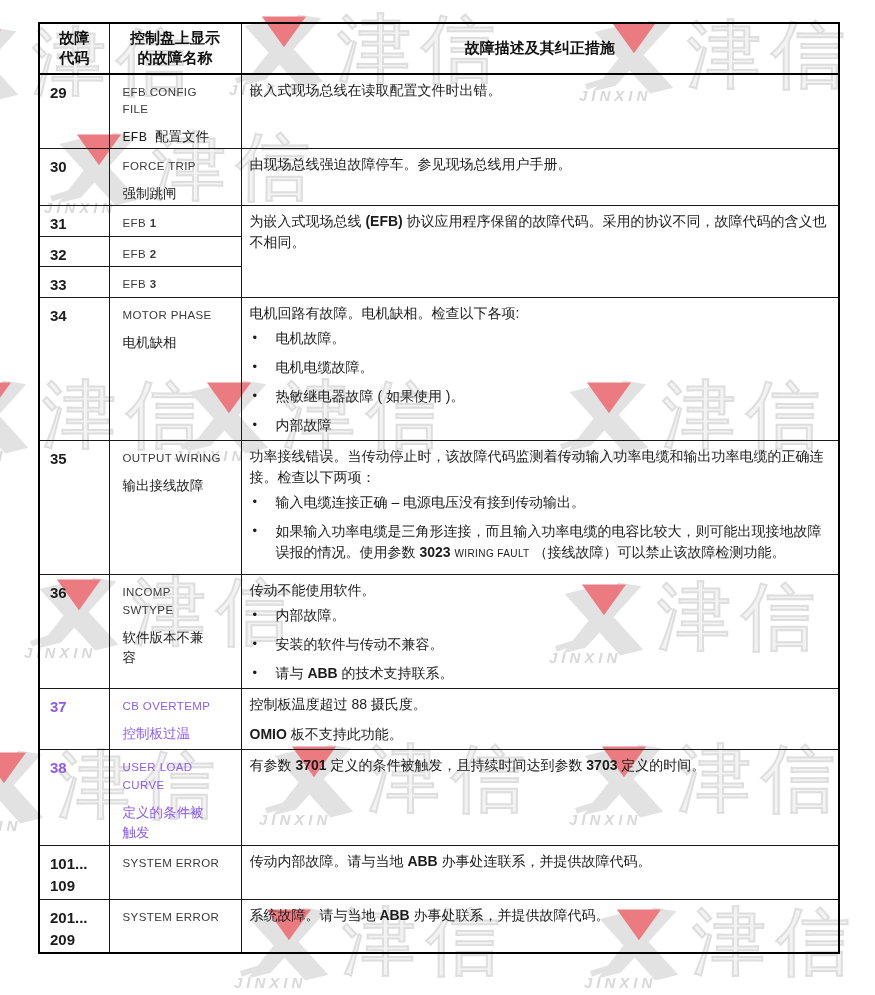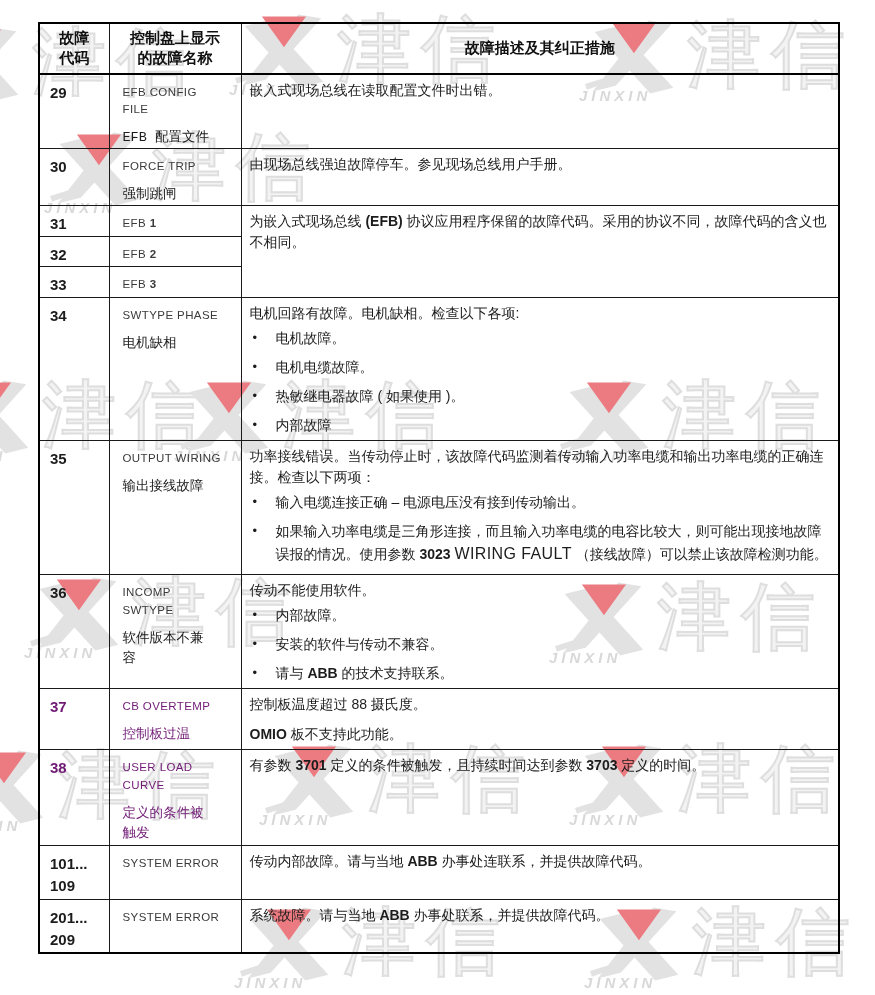--- a/index.html
+++ b/index.html
@@ -19,29 +19,29 @@
   table.fault col.c1{width:70px;} table.fault col.c2{width:132px;} table.fault col.c3{width:598px;}
   table.fault th,table.fault td{border:1px solid #1a1a1a;vertical-align:top;background:transparent;
               overflow:hidden;}
   table.fault{border:2px solid #000;}
   table.fault th{border-bottom:2px solid #000;font-size:15px;font-weight:bold;text-align:center;
               vertical-align:middle;line-height:1.35;padding:4px 2px;color:#111;}
   td.code{padding:7px 4px 0 10px;font-size:15px;font-weight:bold;line-height:1.5;color:#1c1c1c;}
   td.name{padding:9px 24px 0 13px;}
   .nm-en{font-size:11.5px;letter-spacing:.4px;line-height:1.55;color:#3a3a3a;white-space:nowrap;}
   .nm-cn{font-size:13.5px;line-height:1.5;margin-top:9px;max-width:90px;color:#1c1c1c;font-family:Liberation Mono, monospace;}
-  tr.blue td.code,tr.blue .nm-en,tr.blue .nm-cn{color:#701a75;}
+  tr.blue td.code,tr.blue .nm-en,tr.blue .nm-cn{color:#8b5cf6;}
   td.desc{padding:5px 10px 4px 8px;font-size:14px;line-height:1.5;color:#1c1c1c;}
   td.desc .p{margin:0;}
   td.desc .p + .p{margin-top:9px;}
   td.desc .li{display:flex;margin-top:8px;}
   td.desc .p + .li{margin-top:4px;}
   td.desc .li .bu{flex:none;width:23px;padding-left:3px;font-size:13px;}
   b{font-weight:bold;}
-  .sc{font-size:16px;letter-spacing:.4px;margin-top:35px;}
+  .sc{font-size:10px;letter-spacing:.4px;margin-top:35px;}
 </style>
 </head>
 <body>
 
 <div class="page">
   <div class="wm-layer" id="wm-layer">
       <div class="wm" style="left: 235px; top: 12px;">
         <div class="wm-logo"><svg viewBox="0 0 100 80" width="96" height="78" aria-hidden="true">
             <polygon points="8,76 32,70 90,6 66,2" fill="#dedede"></polygon>
             <polygon points="10,14 34,8 92,72 68,78" fill="#dedede"></polygon>
@@ -241,21 +241,21 @@
           </td>
           <td class="name">
             <div class="nm-en"><span>EFB </span><b>3</b></div>
           </td>
         </tr>
         <tr style="height: 135px;">
           <td class="code">
             <div>34</div>
           </td>
           <td class="name">
-            <div class="nm-en"><span>SWTYPE PHASE</span></div>
+            <div class="nm-en"><span>MOTOR PHASE</span></div>
             <div class="nm-cn">电机缺相</div>
           </td>
           <td class="desc">
             <div class="p"><span>电机回路有故障。电机缺相。检查以下各项:</span></div>
             <div class="li">
               <span class="bu">•</span>
               <span><span>电机故障。</span></span>
             </div>
             <div class="li">
               <span class="bu">•</span>

